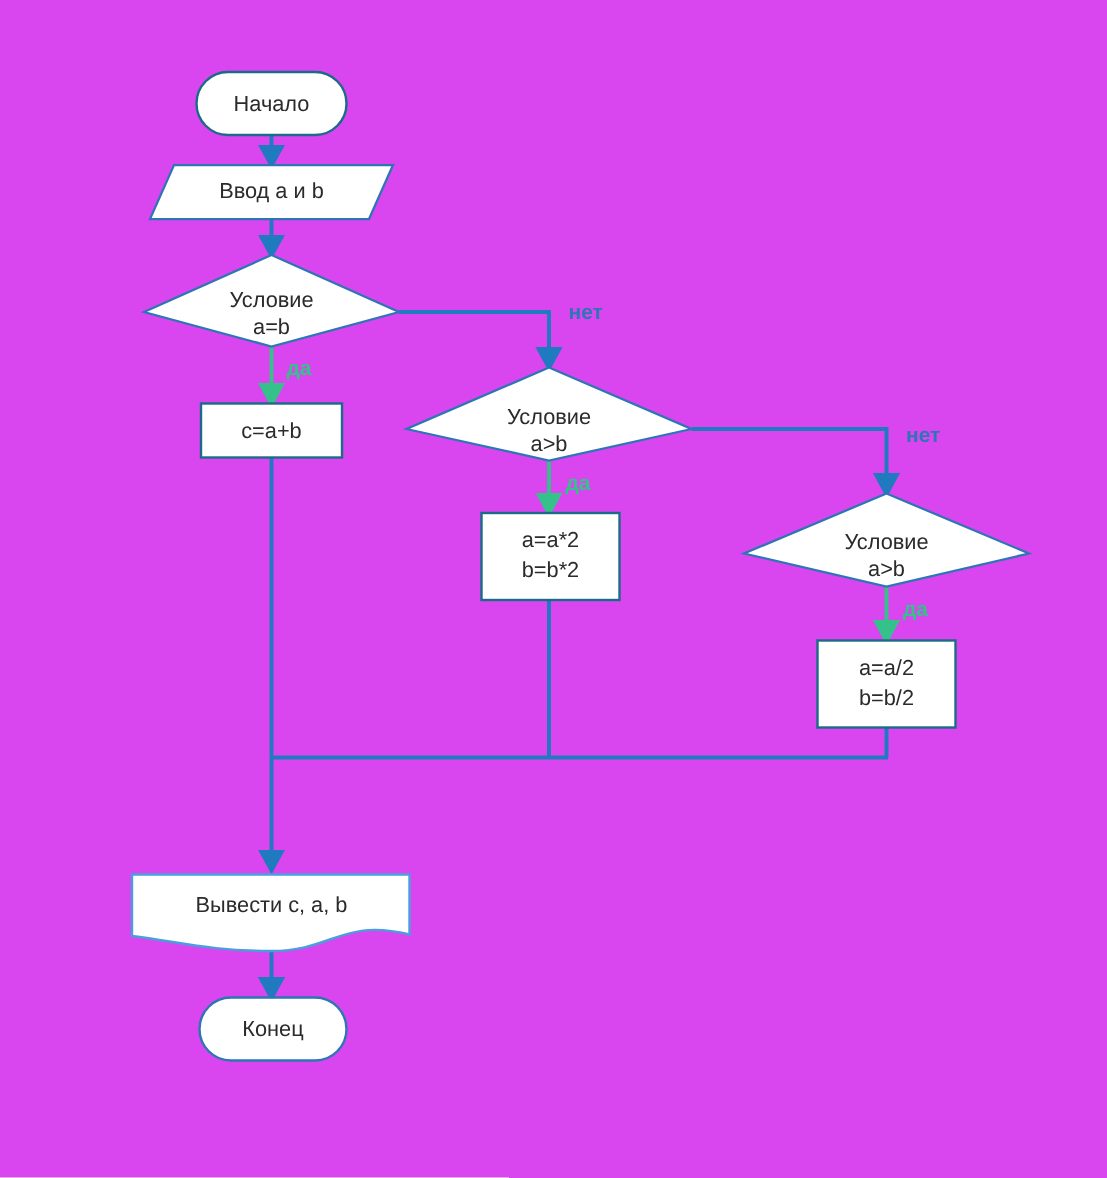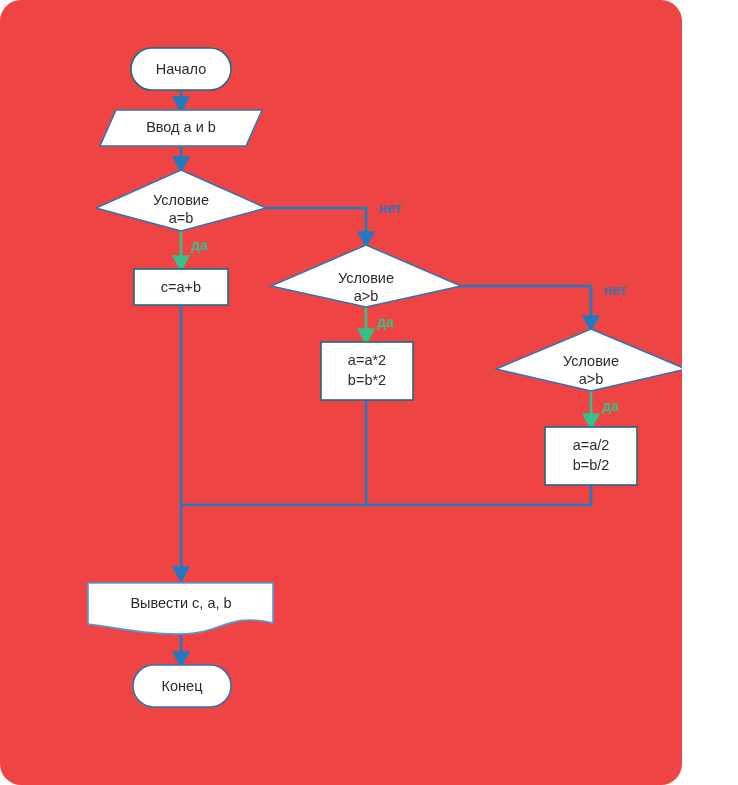--- a/index.html
+++ b/index.html
@@ -5,25 +5,24 @@
   html, body {
     margin: 0;
     padding: 0;
     background: #ffffff;
   }
   body {
     font-family: "Liberation Sans", sans-serif;
   }
   #canvas {
     position: relative;
-    width: 682px;
+    width: 738px;
     height: 785px;
-    background: #ef4444;
+    background: #d946ef;
     overflow: hidden;
-    border-radius: 21px;
   }
   #flow-svg {
     position: absolute;
     left: 0;
     top: 0;
   }
   .node-text {
     font-family: "Liberation Sans", sans-serif;
     font-size: 14.5px;
     fill: #2b2b2b;

